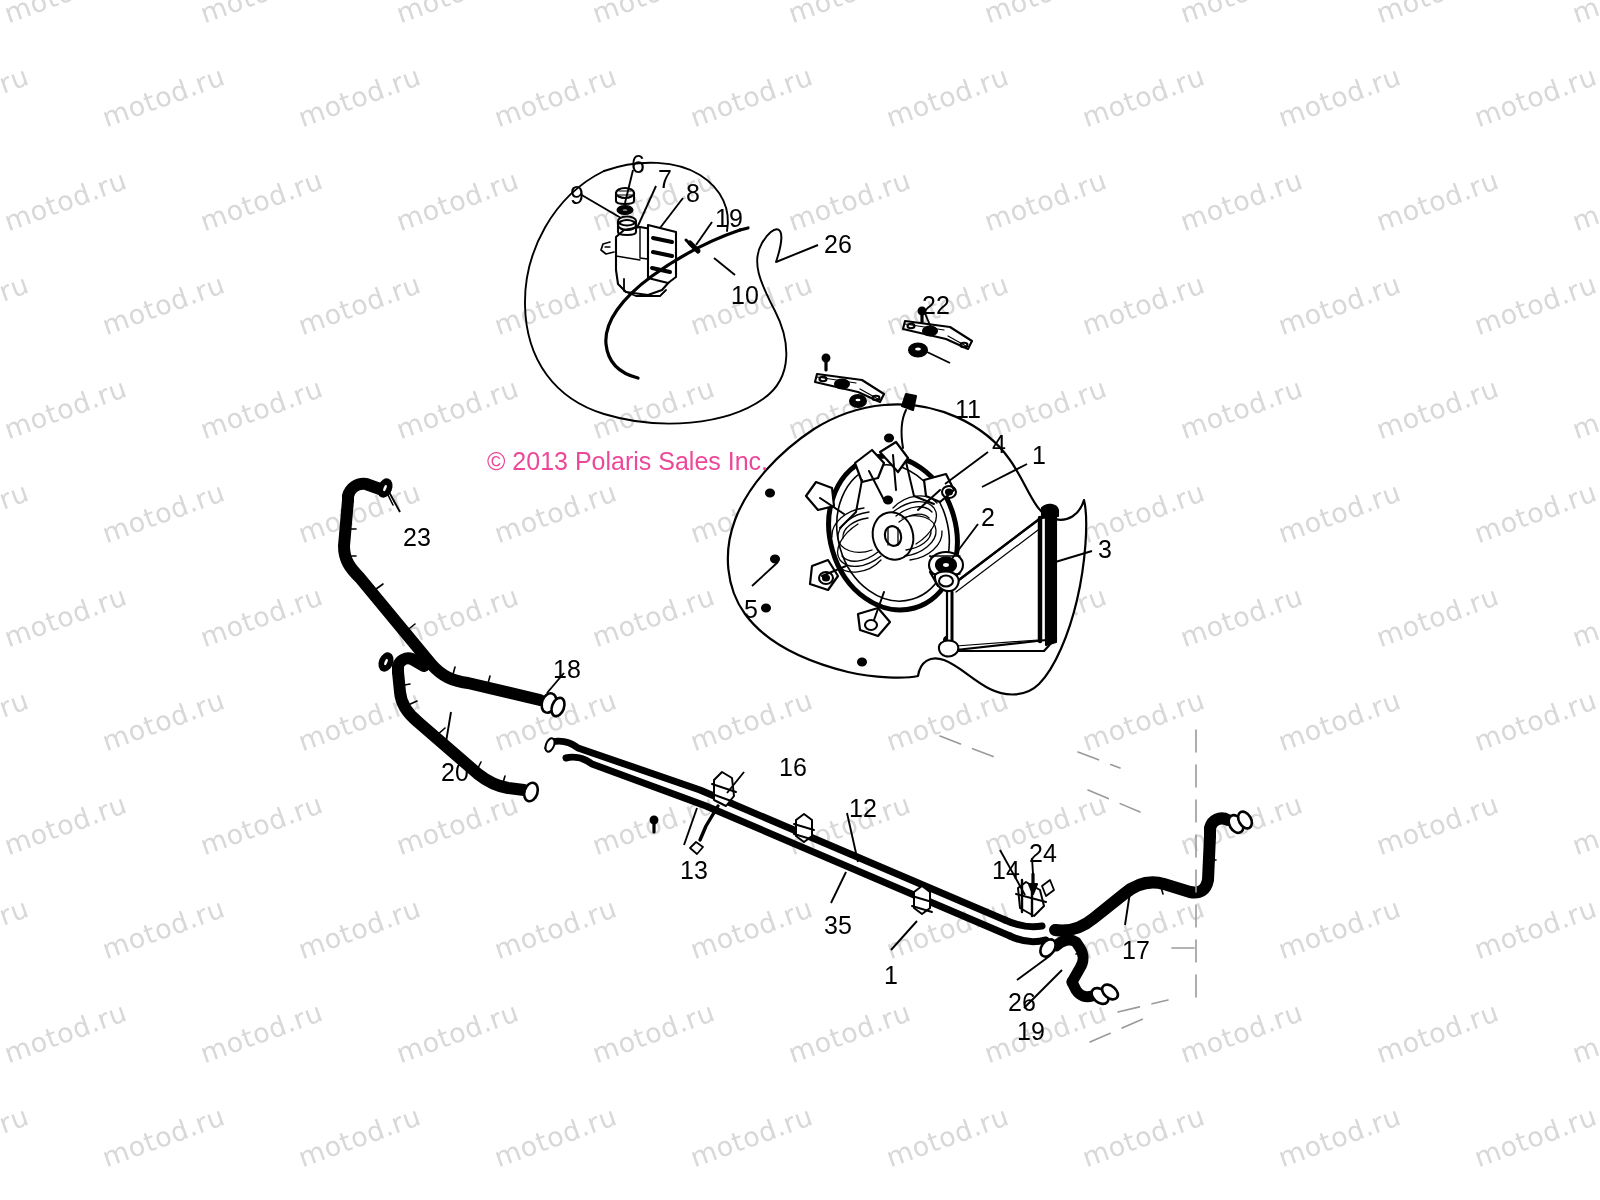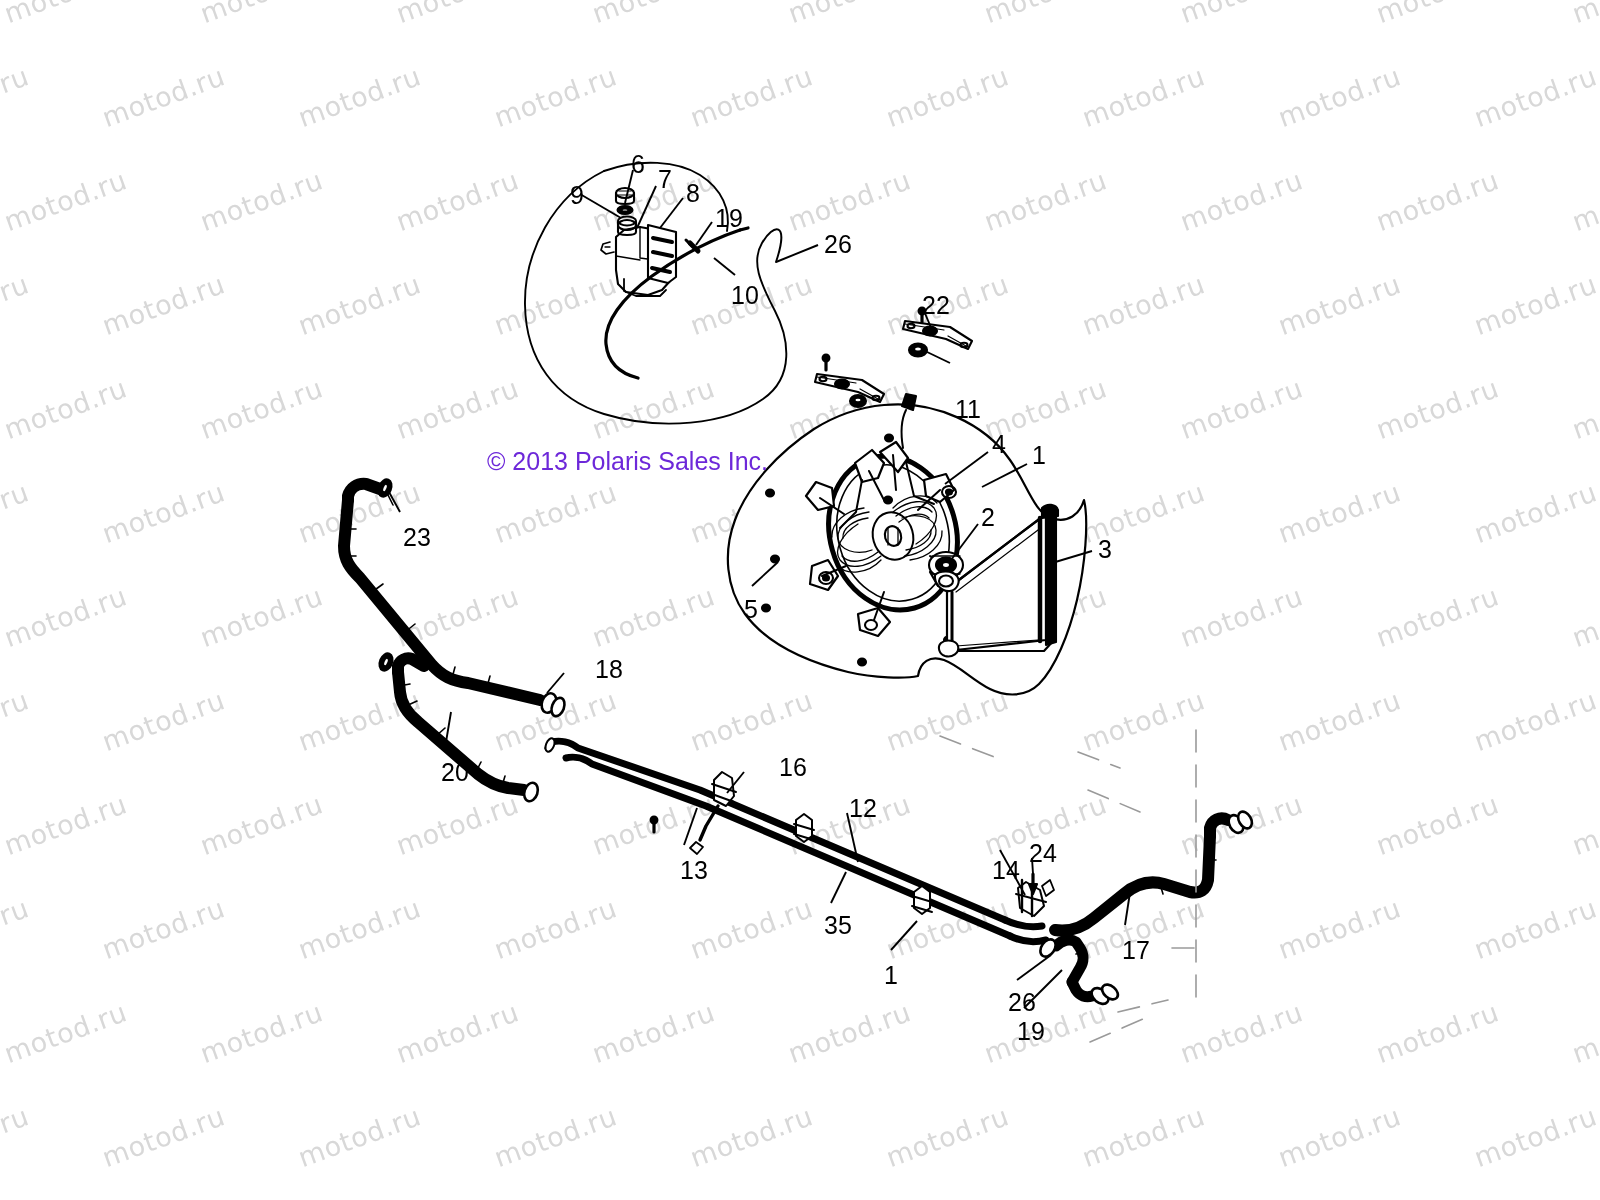--- a/index.html
+++ b/index.html
@@ -61,21 +61,21 @@
     font-size: 25px;
     font-weight: 400;
     line-height: 1;
     white-space: nowrap;
     pointer-events: auto;
   }
   #copyright-notice {
     position: absolute;
     left: 487px;
     top: 447px;
-    color: #6d28d9;
+    color: #ec4899;
     font-family: "Liberation Sans", sans-serif;
     font-size: 25px;
     white-space: nowrap;
     z-index: 20;
   }
 </style>
 </head>
 <body>
 
 <div id="page">
@@ -560,21 +560,21 @@
       <div class="callout" style="left: 686px; top: 181px;">8</div>
       <div class="callout" style="left: 570px; top: 183px;">9</div>
       <div class="callout" style="left: 731px; top: 283px;">10</div>
       <div class="callout" style="left: 955px; top: 371px; margin-top: 26px;">11</div>
       <div class="callout" style="left: 849px; top: 796px;">12</div>
       <div class="callout" style="left: 680px; top: 858px;">13</div>
       <div class="callout" style="left: 992px; top: 858px;">14</div>
       <div class="callout" style="left: 884px; top: 963px;">1</div>
       <div class="callout" style="left: 746px; top: 755px; margin-left: 33px;">16</div>
       <div class="callout" style="left: 1122px; top: 938px;">17</div>
-      <div class="callout" style="left: 595px; top: 657px;">18</div>
+      <div class="callout" style="left: 553px; top: 657px;">18</div>
       <div class="callout" style="left: 1017px; top: 1019px;">19</div>
       <div class="callout" style="left: 441px; top: 760px;">20</div>
       <div class="callout" style="left: 1008px; top: 990px;">26</div>
       <div class="callout" style="left: 922px; top: 293px;">22</div>
       <div class="callout" style="left: 403px; top: 525px;">23</div>
       <div class="callout" style="left: 1029px; top: 841px;">24</div>
       <div class="callout" style="left: 715px; top: 206px;">19</div>
       <div class="callout" style="left: 824px; top: 232px; text-align: center;">26</div>
       <div class="callout" style="left: 824px; top: 913px;">35</div>
     </div>

